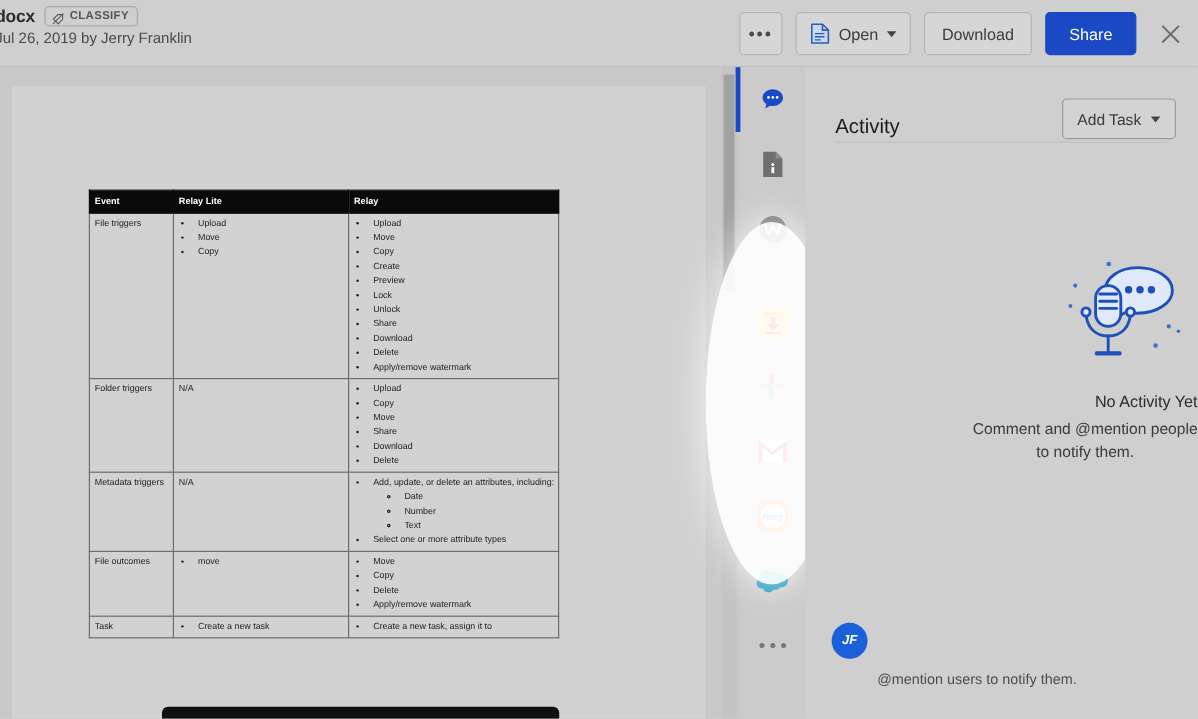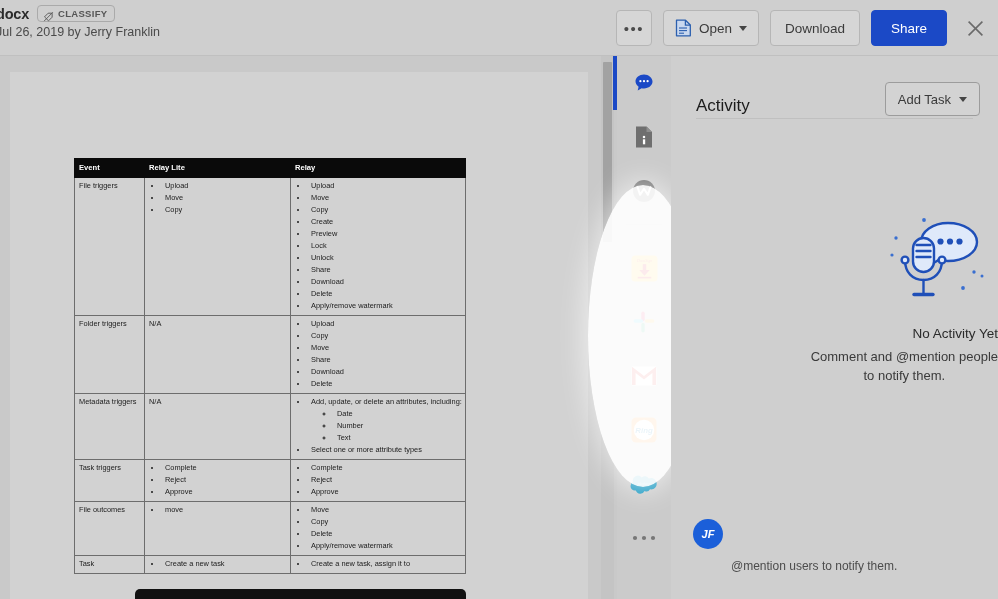--- a/index.html
+++ b/index.html
@@ -293,37 +293,20 @@
                 <ul>
                   <li>Date</li>
                   <li>Number</li>
                   <li>Text</li>
                 </ul>
                 <li>Select one or more attribute types</li>
               </ul>
             </td>
           </tr>
 
-          <tr>
-            <td>Task triggers</td>
-            <td>
-              <ul>
-                <li>Complete</li>
-                <li>Reject</li>
-                <li>Approve</li>
-              </ul>
-            </td>
-            <td>
-              <ul>
-                <li>Complete</li>
-                <li>Reject</li>
-                <li>Approve</li>
-              </ul>
-            </td>
-          </tr>
 
           <tr>
             <td>File outcomes</td>
             <td>
               <ul>
                 <li>move</li>
               </ul>
             </td>
             <td>
               <ul>

